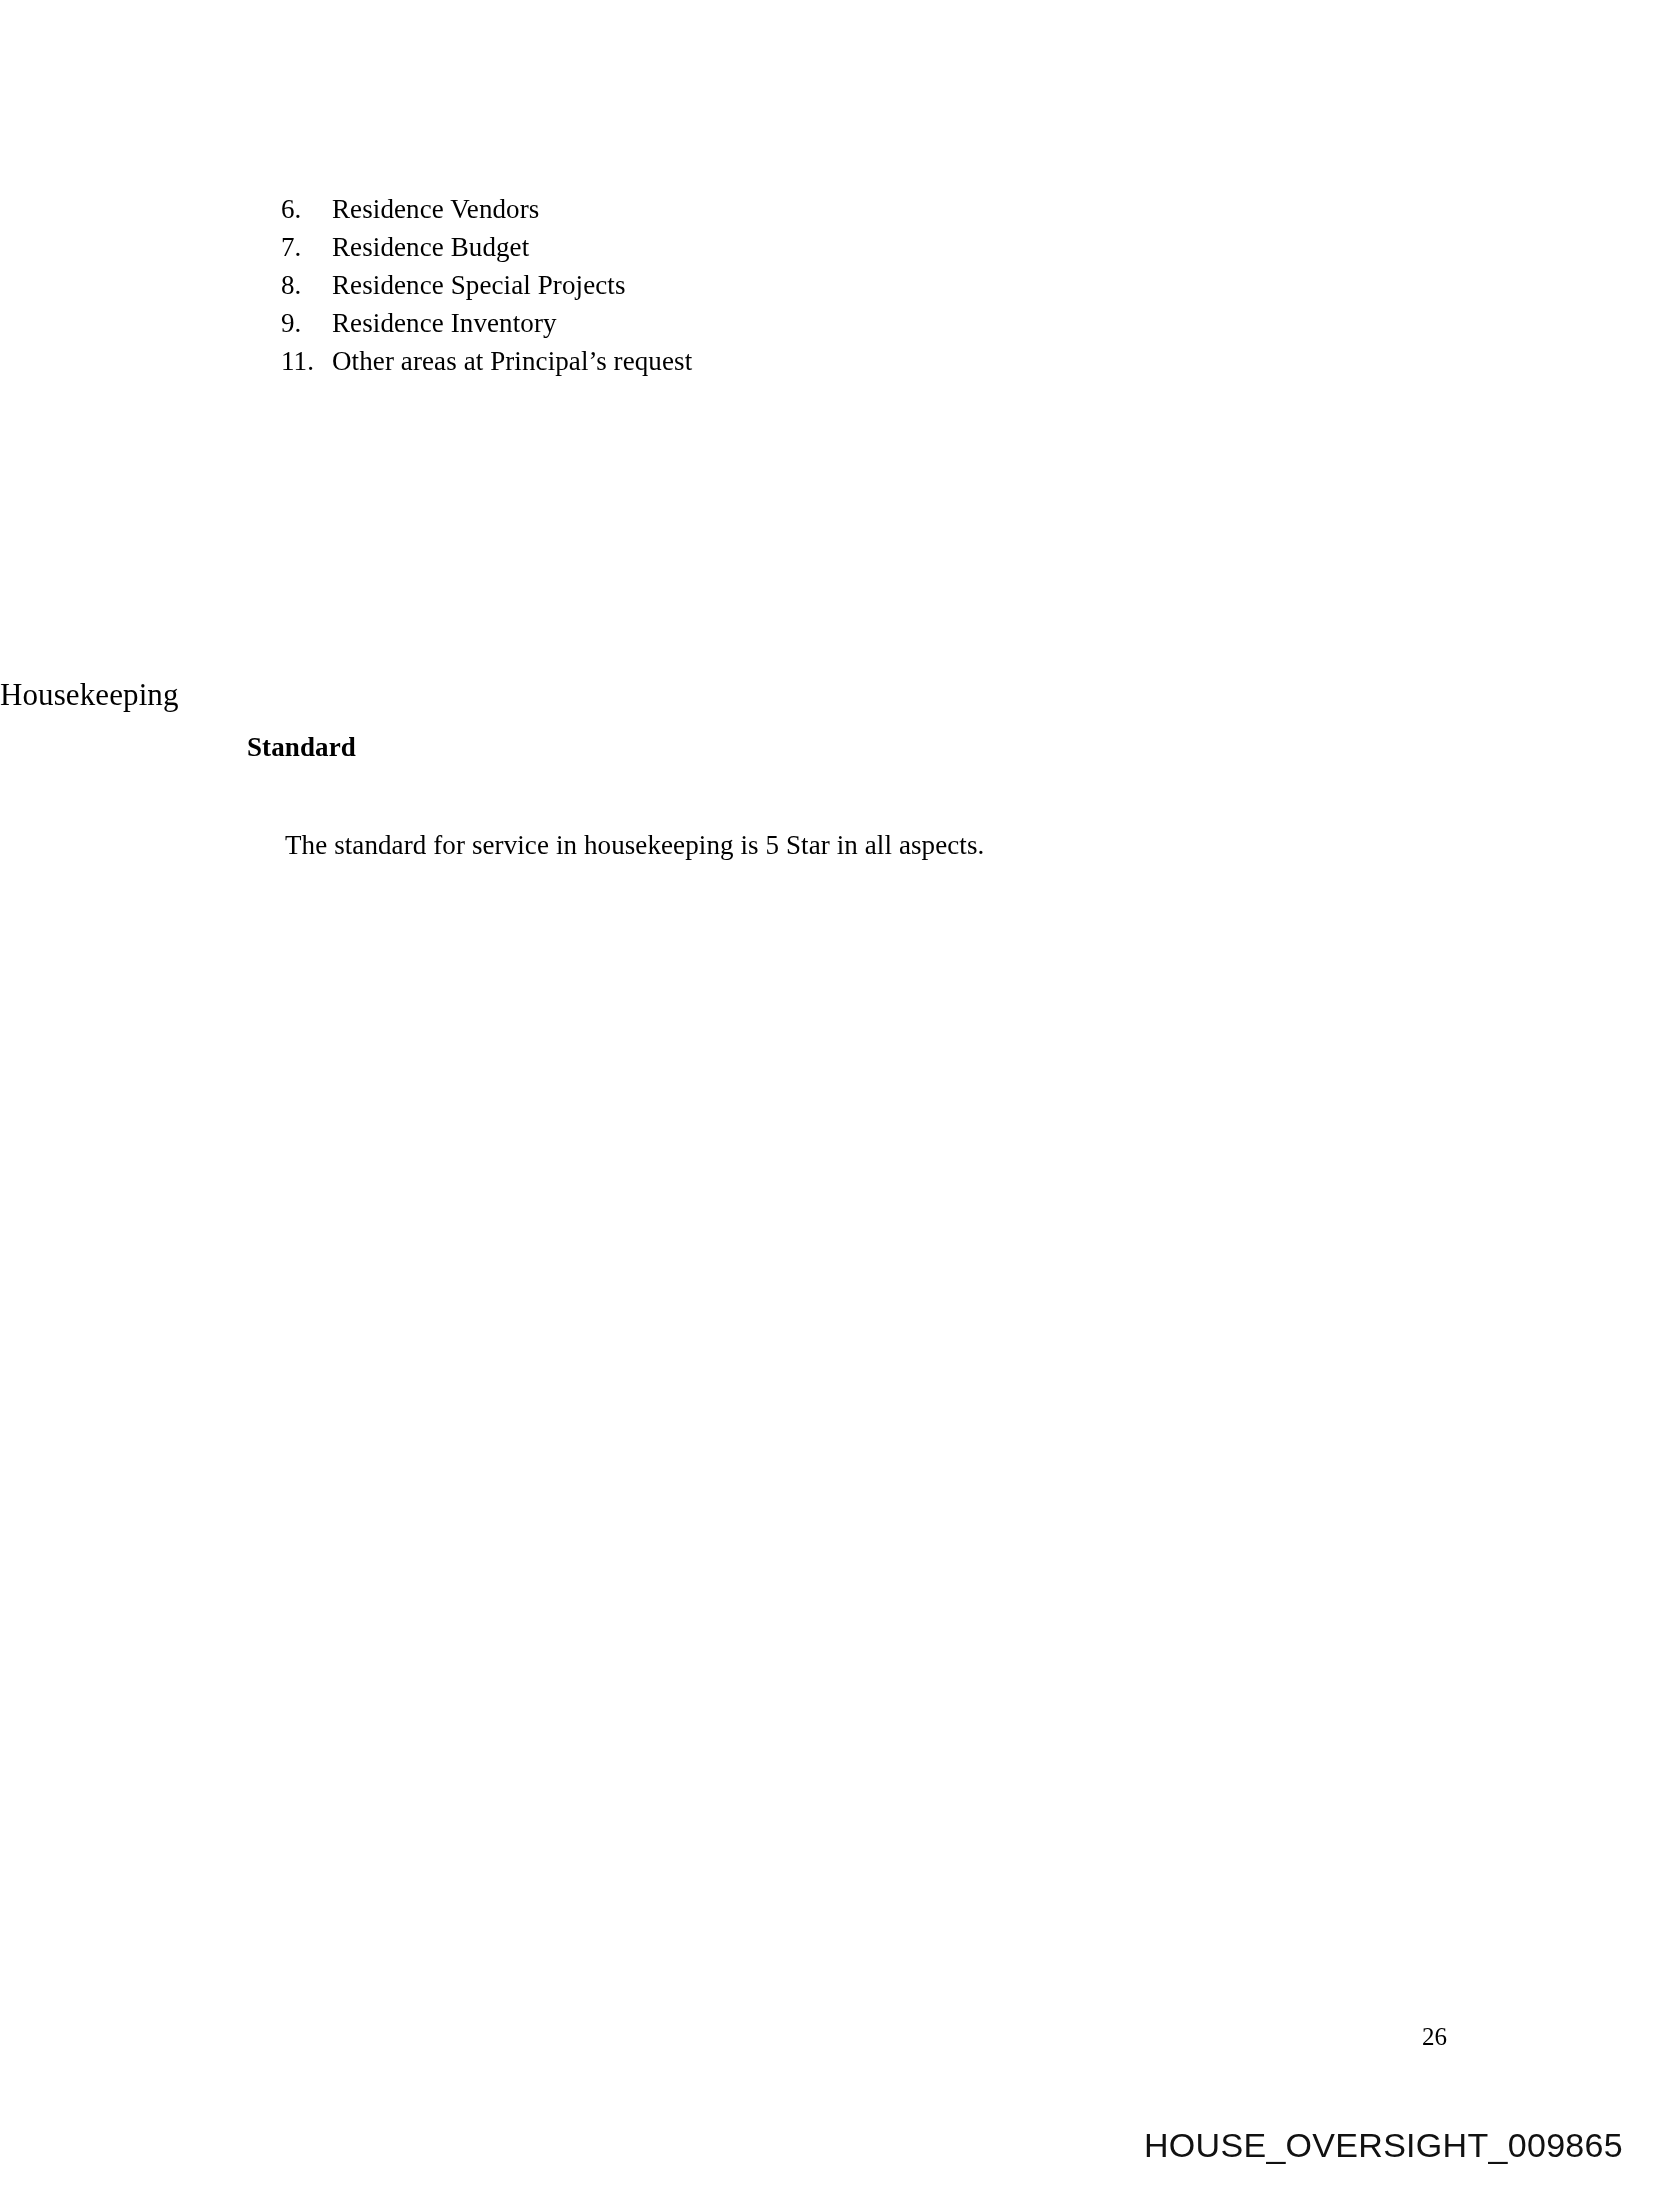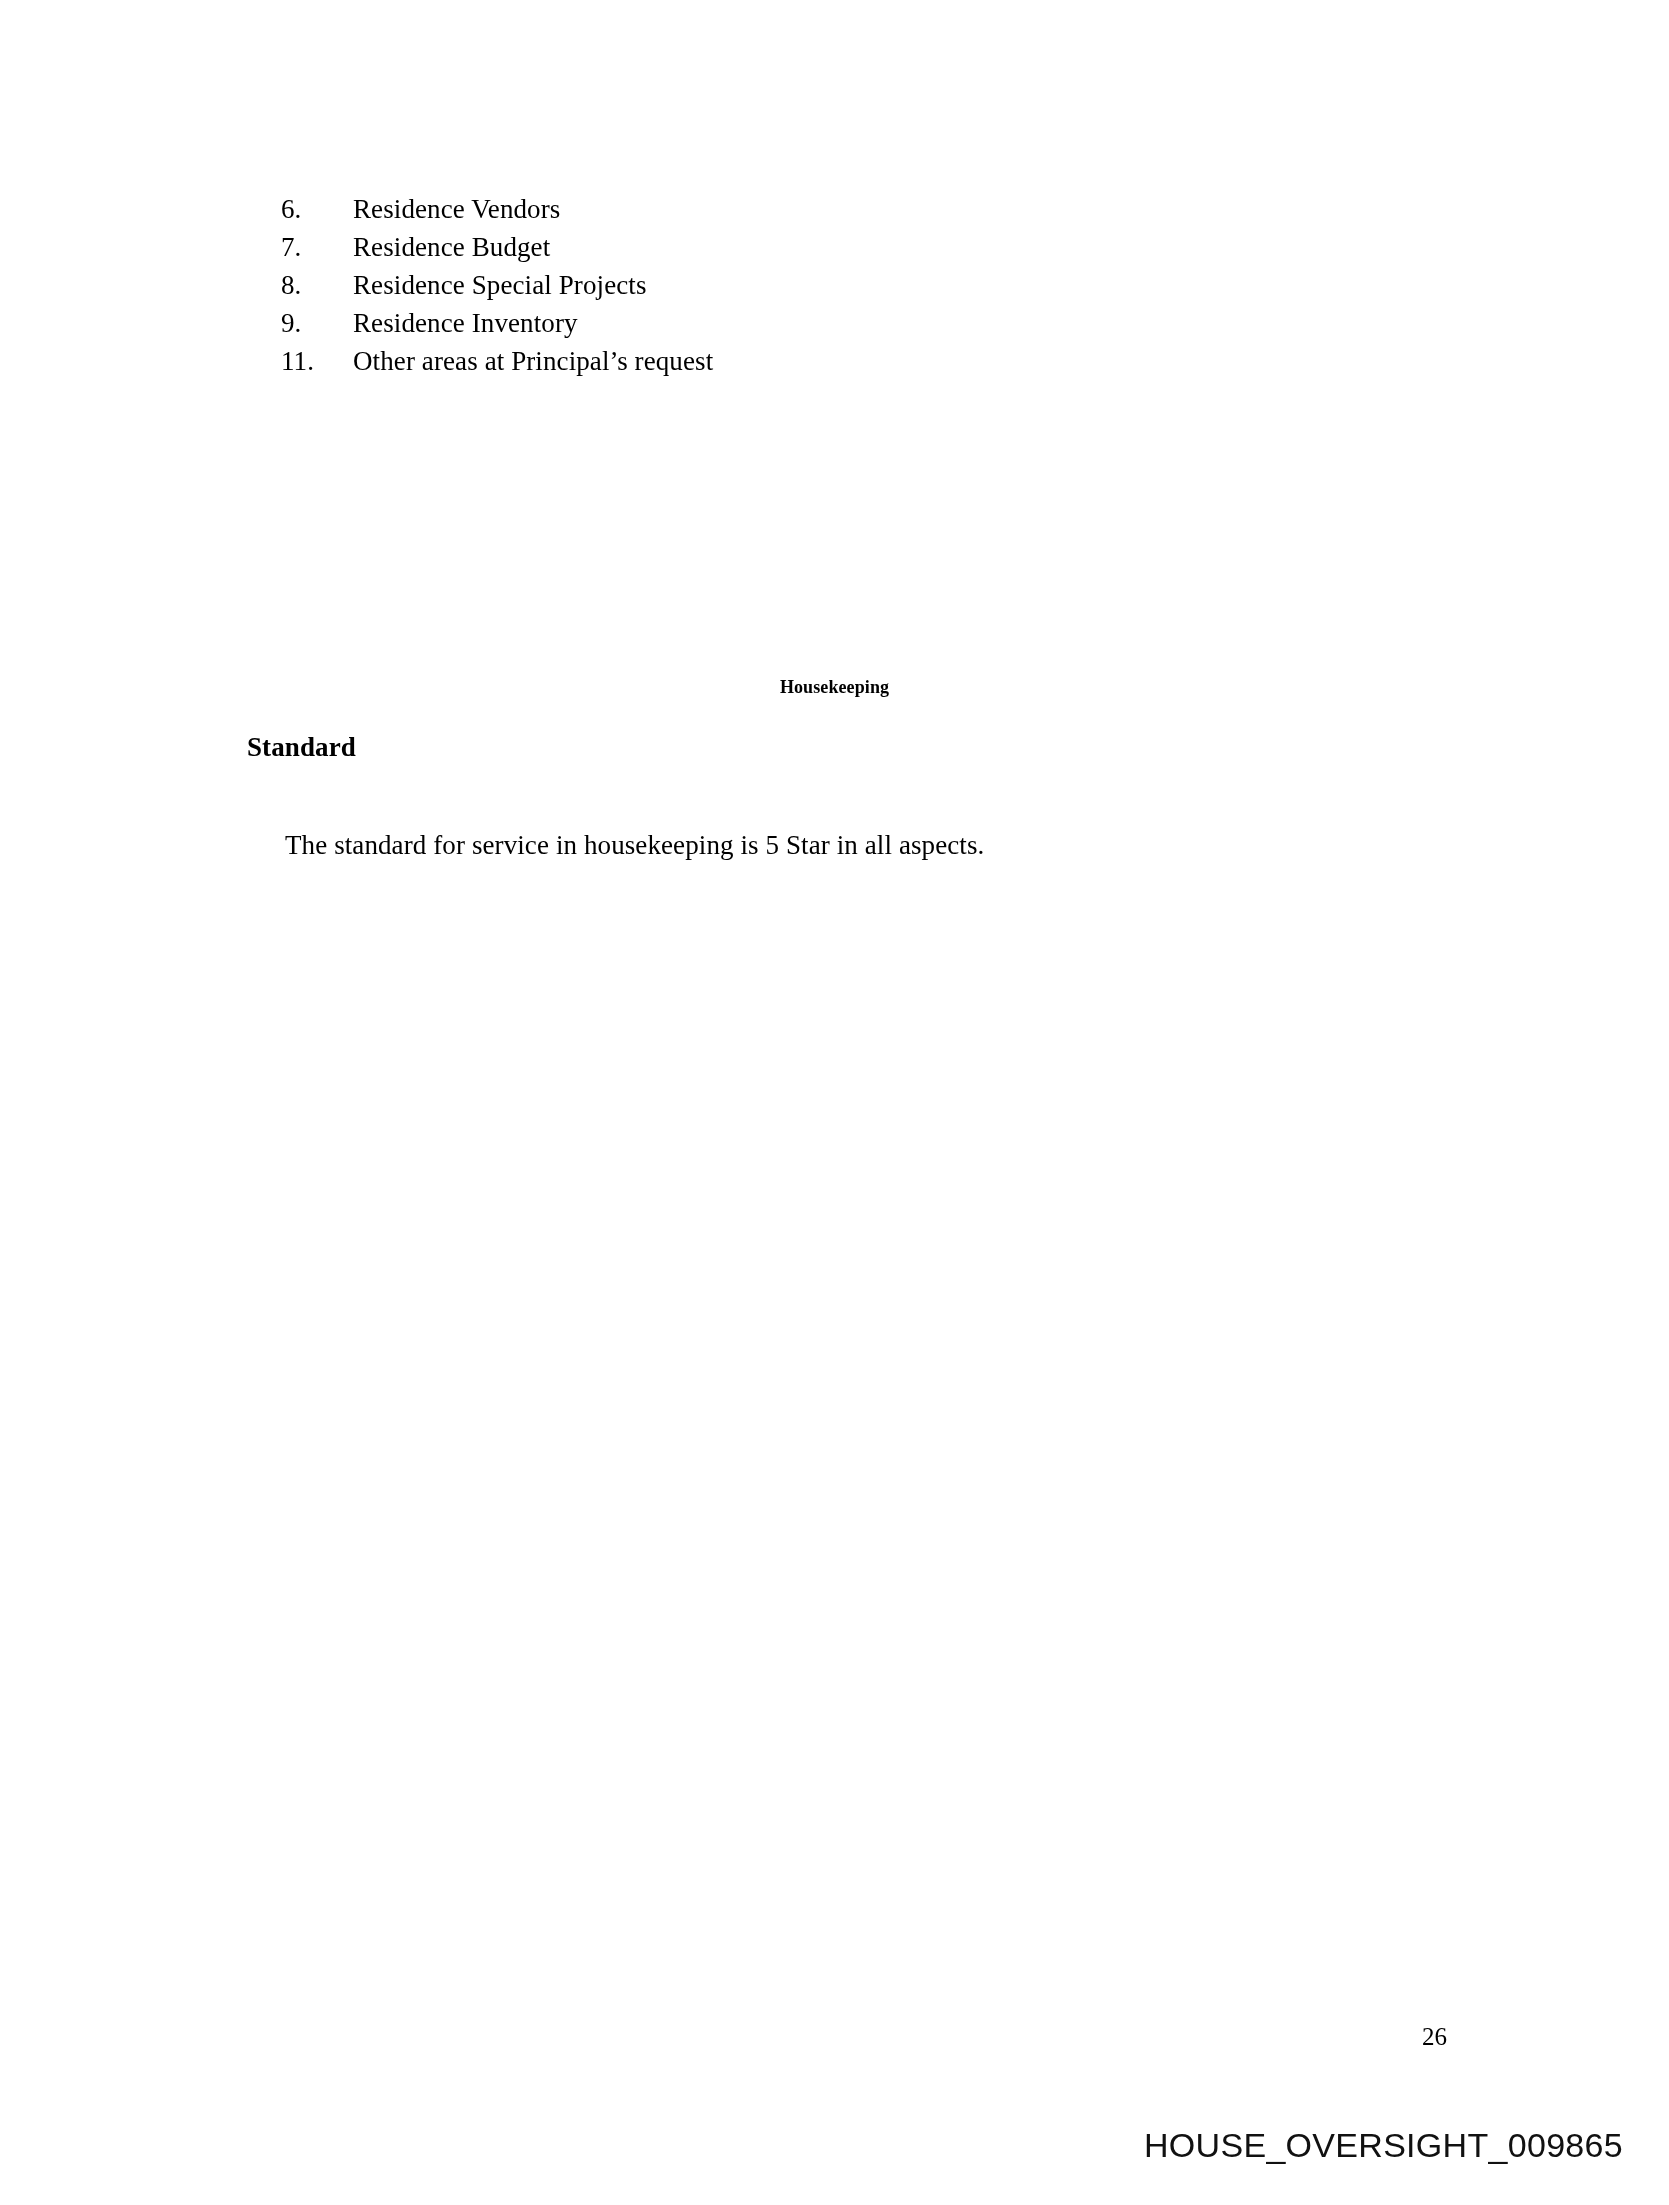--- a/index.html
+++ b/index.html
@@ -41,32 +41,31 @@
   .list-num {
     width: 51px;
     flex: 0 0 51px;
     text-align: left;
   }
   .list-num.wide {
     width: 51px;
   }
   .list-text {
     flex: 1 1 auto;
-    margin-left: 21px;
   }
 
   
   .section-title {
     position: absolute;
     left: 0;
     right: 0;
     top: 677px;
-    text-align: center;
-    font-size: 18px;
-    font-weight: bold;
+    text-align: left;
+    font-size: 31px;
+    font-weight: normal;
     letter-spacing: 0.1px;
   }
 
   
   .sub-title {
     position: absolute;
     left: 247px;
     top: 732px;
     font-size: 27px;
     font-weight: bold;

